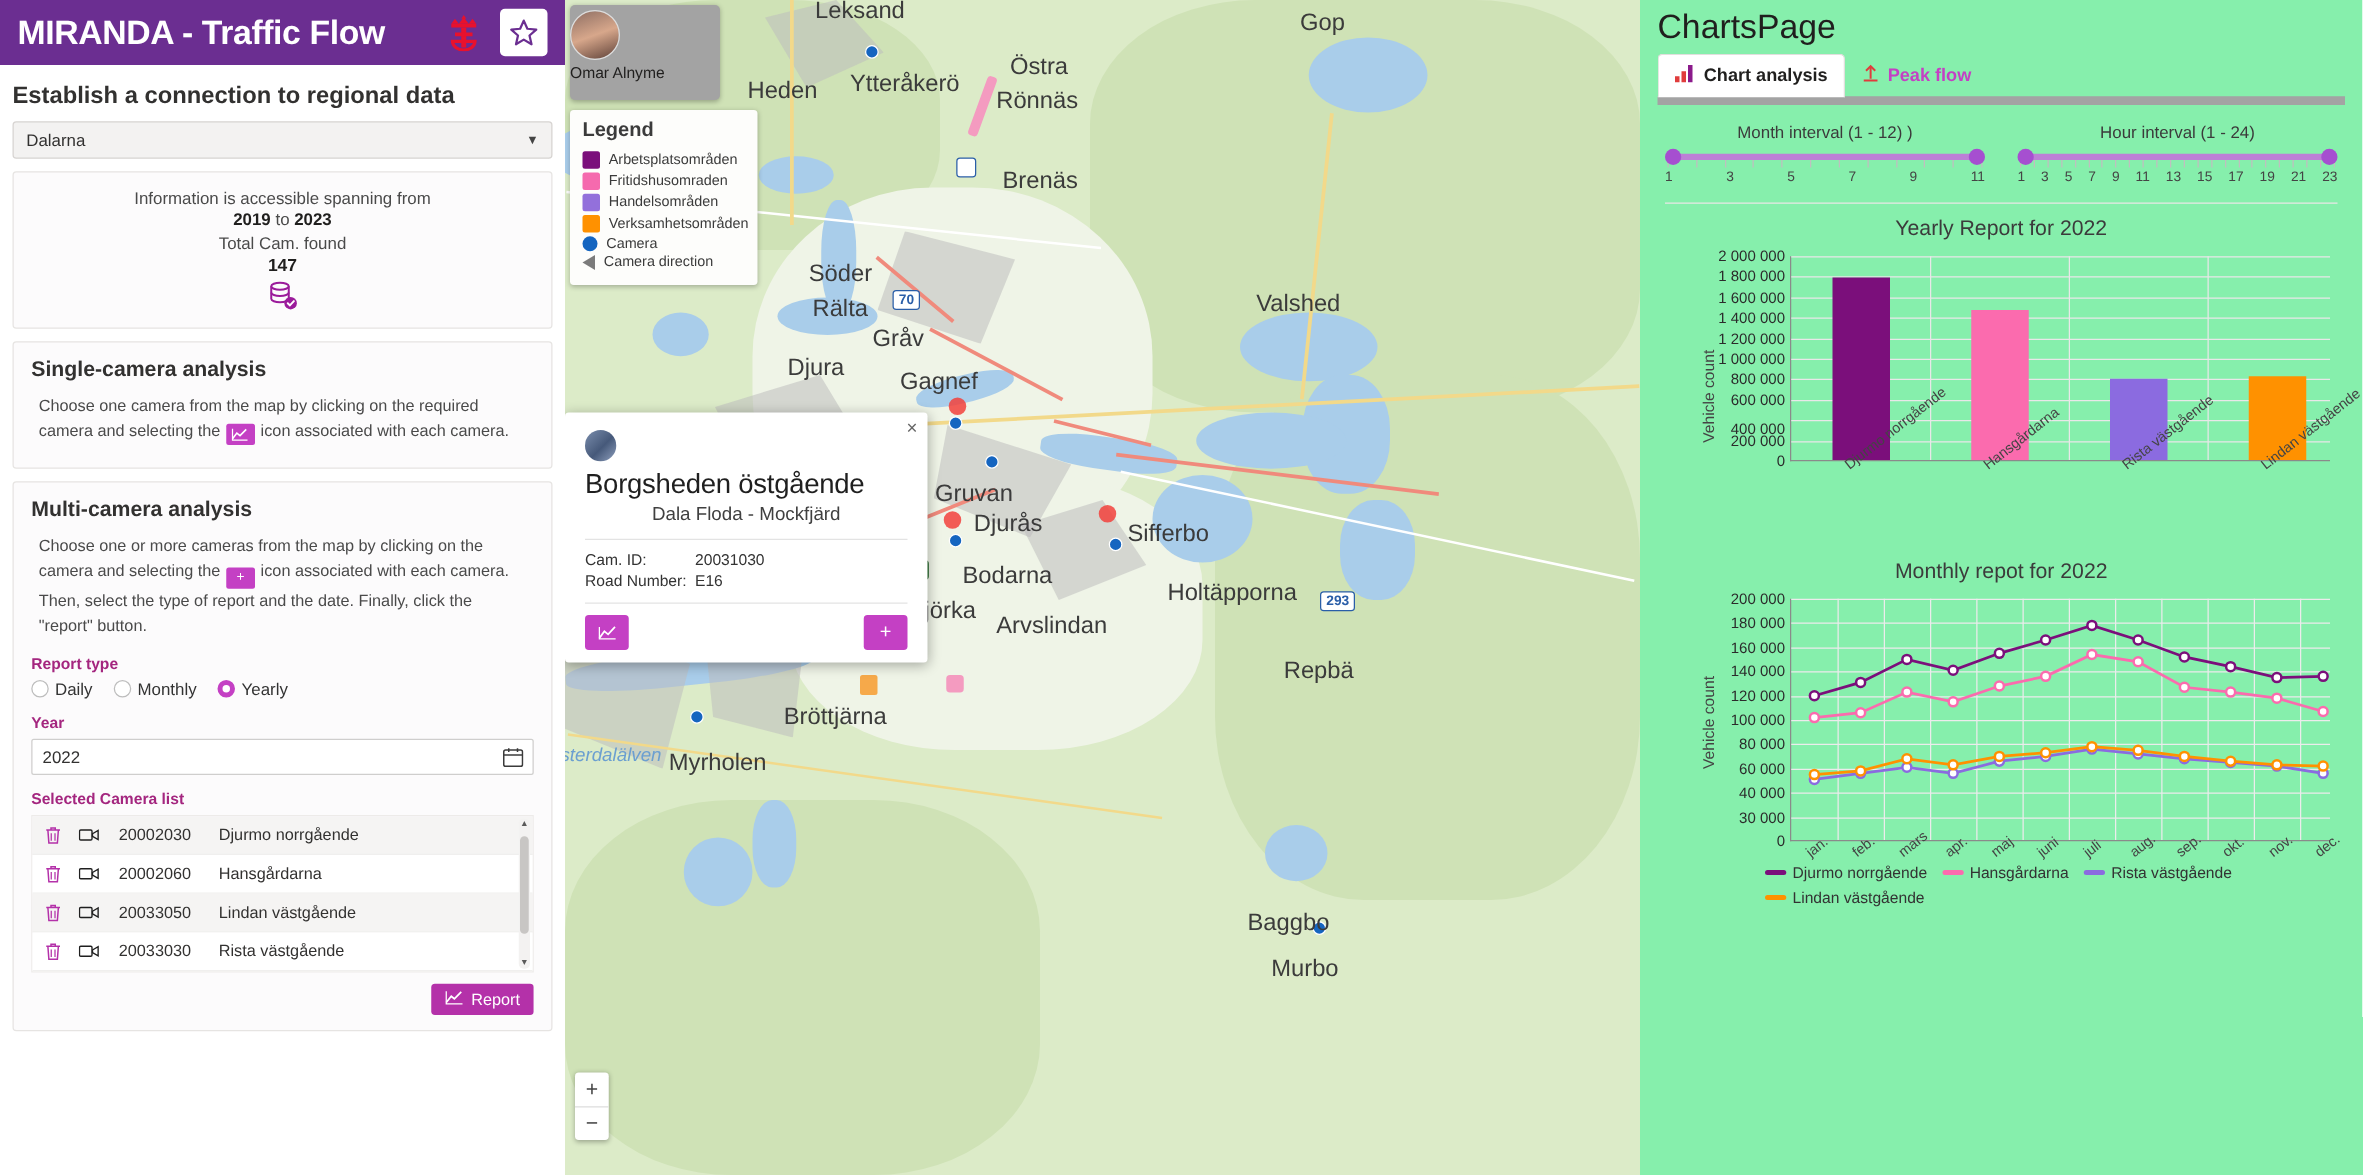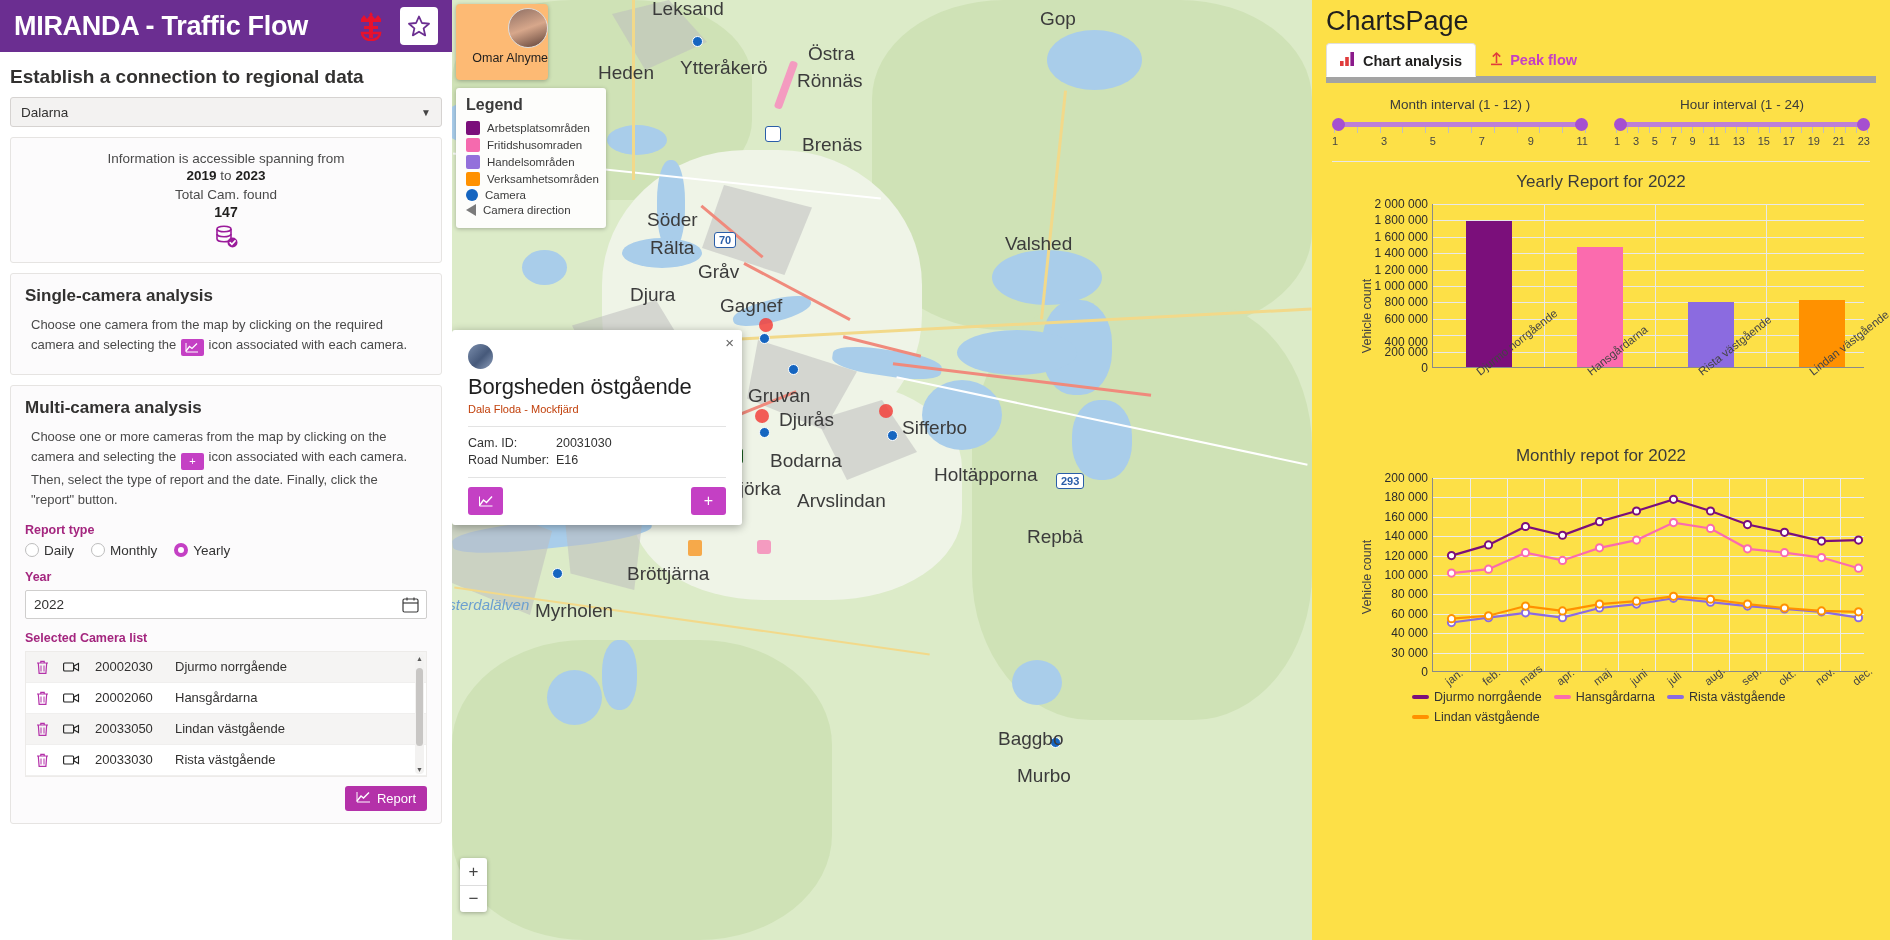--- a/index.html
+++ b/index.html
@@ -111,23 +111,23 @@
   .mlabel.wlbl { color:#6b9fd0; font-style:italic; font-size:15px; }
   .cam-dot { position:absolute; width:11px; height:11px; border-radius:50%;
              background:#1565C0; border:1.5px solid #ffffff; }
   .cam-red { position:absolute; width:14px; height:14px; border-radius:50%;
              background:#F2413C; opacity:.85; }
   .shield { position:absolute; background:#fff; border:1.6px solid #2A5EA8; border-radius:3px;
             color:#2A5EA8; font-size:11px; font-weight:bold; padding:1px 4px; }
   .shield.green { background:#2E7D32; border-color:#1B5E20; color:#fff; }
 
   #avatar-box {
-    position:absolute; left:4px; top:4px; width:92px; height:76px; background:#fdba74;
+    position:absolute; left:4px; top:4px; width:120px; height:76px; background:#a3a3a3;
     border-radius:4px; box-shadow:0 1px 4px rgba(0,0,0,.28);
-    display:flex; flex-direction:column; align-items:flex-end; padding-top:4px;
+    display:flex; flex-direction:column; align-items:flex-start; padding-top:4px;
   }
   #avatar { width:40px; height:40px; border-radius:50%; overflow:hidden;
             background:linear-gradient(160deg,#8d6e63 0%,#d7a78b 50%,#5d4037 100%);
             border:1.5px solid #ddd; }
   #avatar-name { font-size:12.5px; color:#201F1E; margin-top:3px; font-weight:500; }
 
   #legend {
     position:absolute; left:4px; top:88px; width:150px; background:#FDFDFB;
     border-radius:3px; box-shadow:0 1px 4px rgba(0,0,0,.25); padding:8px 10px 9px 10px;
   }
@@ -141,37 +141,37 @@
   #popup {
     position:absolute; left:0px; top:330px; width:290px; background:#fff;
     border-radius:3px; box-shadow:0 2px 10px rgba(0,0,0,.33); padding:14px 16px 10px 16px;
     font-family:"Liberation Sans", sans-serif;
   }
   #popup .close { position:absolute; right:8px; top:4px; font-size:15px; color:#666; cursor:pointer; }
   #pop-avatar { width:25px; height:25px; border-radius:50%;
      background:linear-gradient(135deg,#7b8ead 0%,#46597a 55%,#8fa0bd 100%); }
   #pop-title { font-size:22px; color:#1f1f1f; margin:5px 0 3px 0; letter-spacing:-.2px;
                font-family:"Liberation Sans", sans-serif; }
-  #pop-sub { font-size:11px; color:#c2410c; }
+  #pop-sub { font-size:15px; color:#404040;text-align:center; }
   #pop-div { height:1px; background:#E3E3E3; margin:11px 0 9px 0; }
   .pop-kv { display:flex; font-size:12.5px; color:#333; margin-bottom:3px; }
   .pop-kv .k { width:88px; }
   #pop-div2 { height:1px; background:#E3E3E3; margin:10px 0 9px 0; }
   #pop-actions { display:flex; justify-content:space-between; align-items:center; }
   .pop-btn { width:35px; height:28px; background:#C440C4; border-radius:3px; border:none;
              display:flex; align-items:center; justify-content:center; color:#fff; cursor:pointer; }
 
   #zoom-ctl { position:absolute; left:8px; bottom:28px; width:27px;
               box-shadow:0 1px 4px rgba(0,0,0,.3); border-radius:3px; overflow:hidden; background:#fff; }
   #zoom-ctl div { height:27px; display:flex; align-items:center; justify-content:center;
                   font-size:17px; color:#444; cursor:pointer; }
   #zoom-ctl div+div { border-top:1px solid #ddd; }
 
   
-  #right { position:absolute; left:1312px; top:0; width:578px; height:940px; background:#fde047;
+  #right { position:absolute; left:1312px; top:0; width:578px; height:940px; background:#86efac;
            padding:0 14px; overflow:hidden; }
   #charts-title { font-size:27px; color:#201F1E; margin:6px 0 6px 0; }
   #tabs { display:flex; align-items:flex-end; border-bottom:7px solid #a3a3a3; }
   .tab { display:flex; align-items:center; gap:6px; padding:8px 13px 7px 13px; font-size:14.5px;
          font-weight:bold; cursor:pointer; }
   .tab.active { background:#fff; border:1px solid #E1DFDD; border-bottom:1px solid #fff;
                 border-radius:4px 4px 0 0; color:#201F1E; margin-bottom:-1px; }
   .tab.inactive { color:#C440C4; }
 
   #sliders { display:flex; gap:22px; margin-top:14px; padding:0 4px; }

